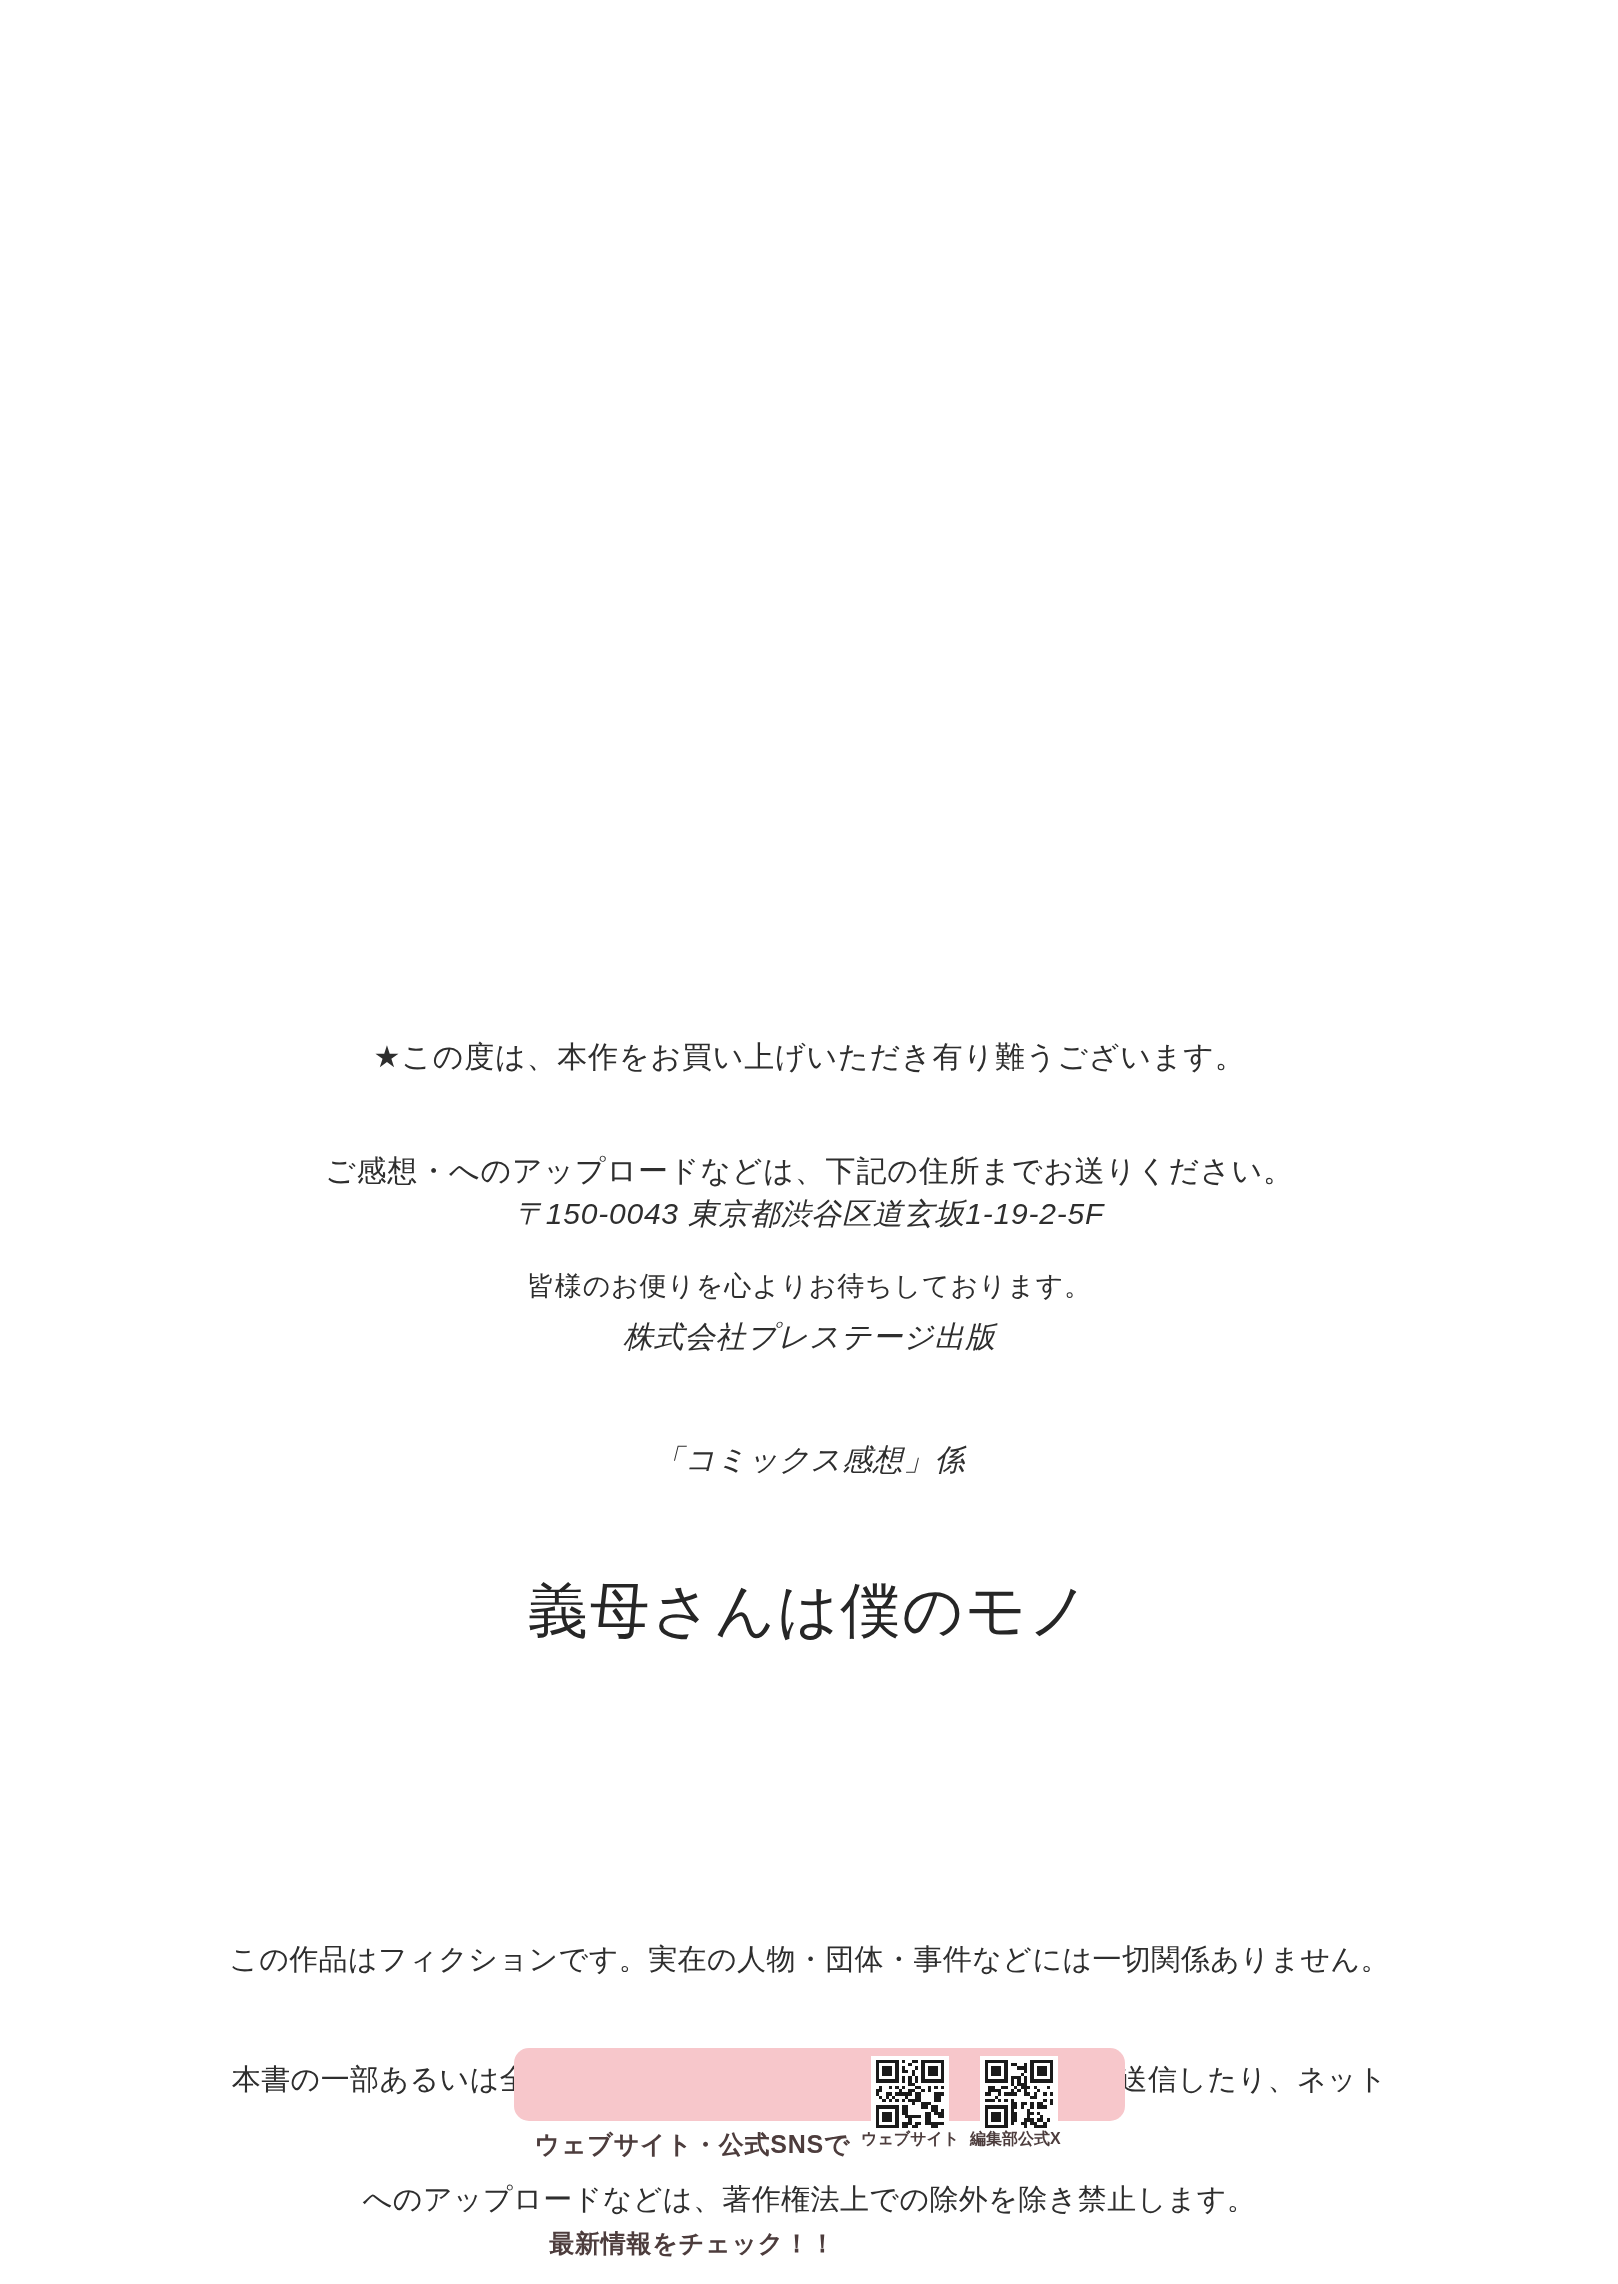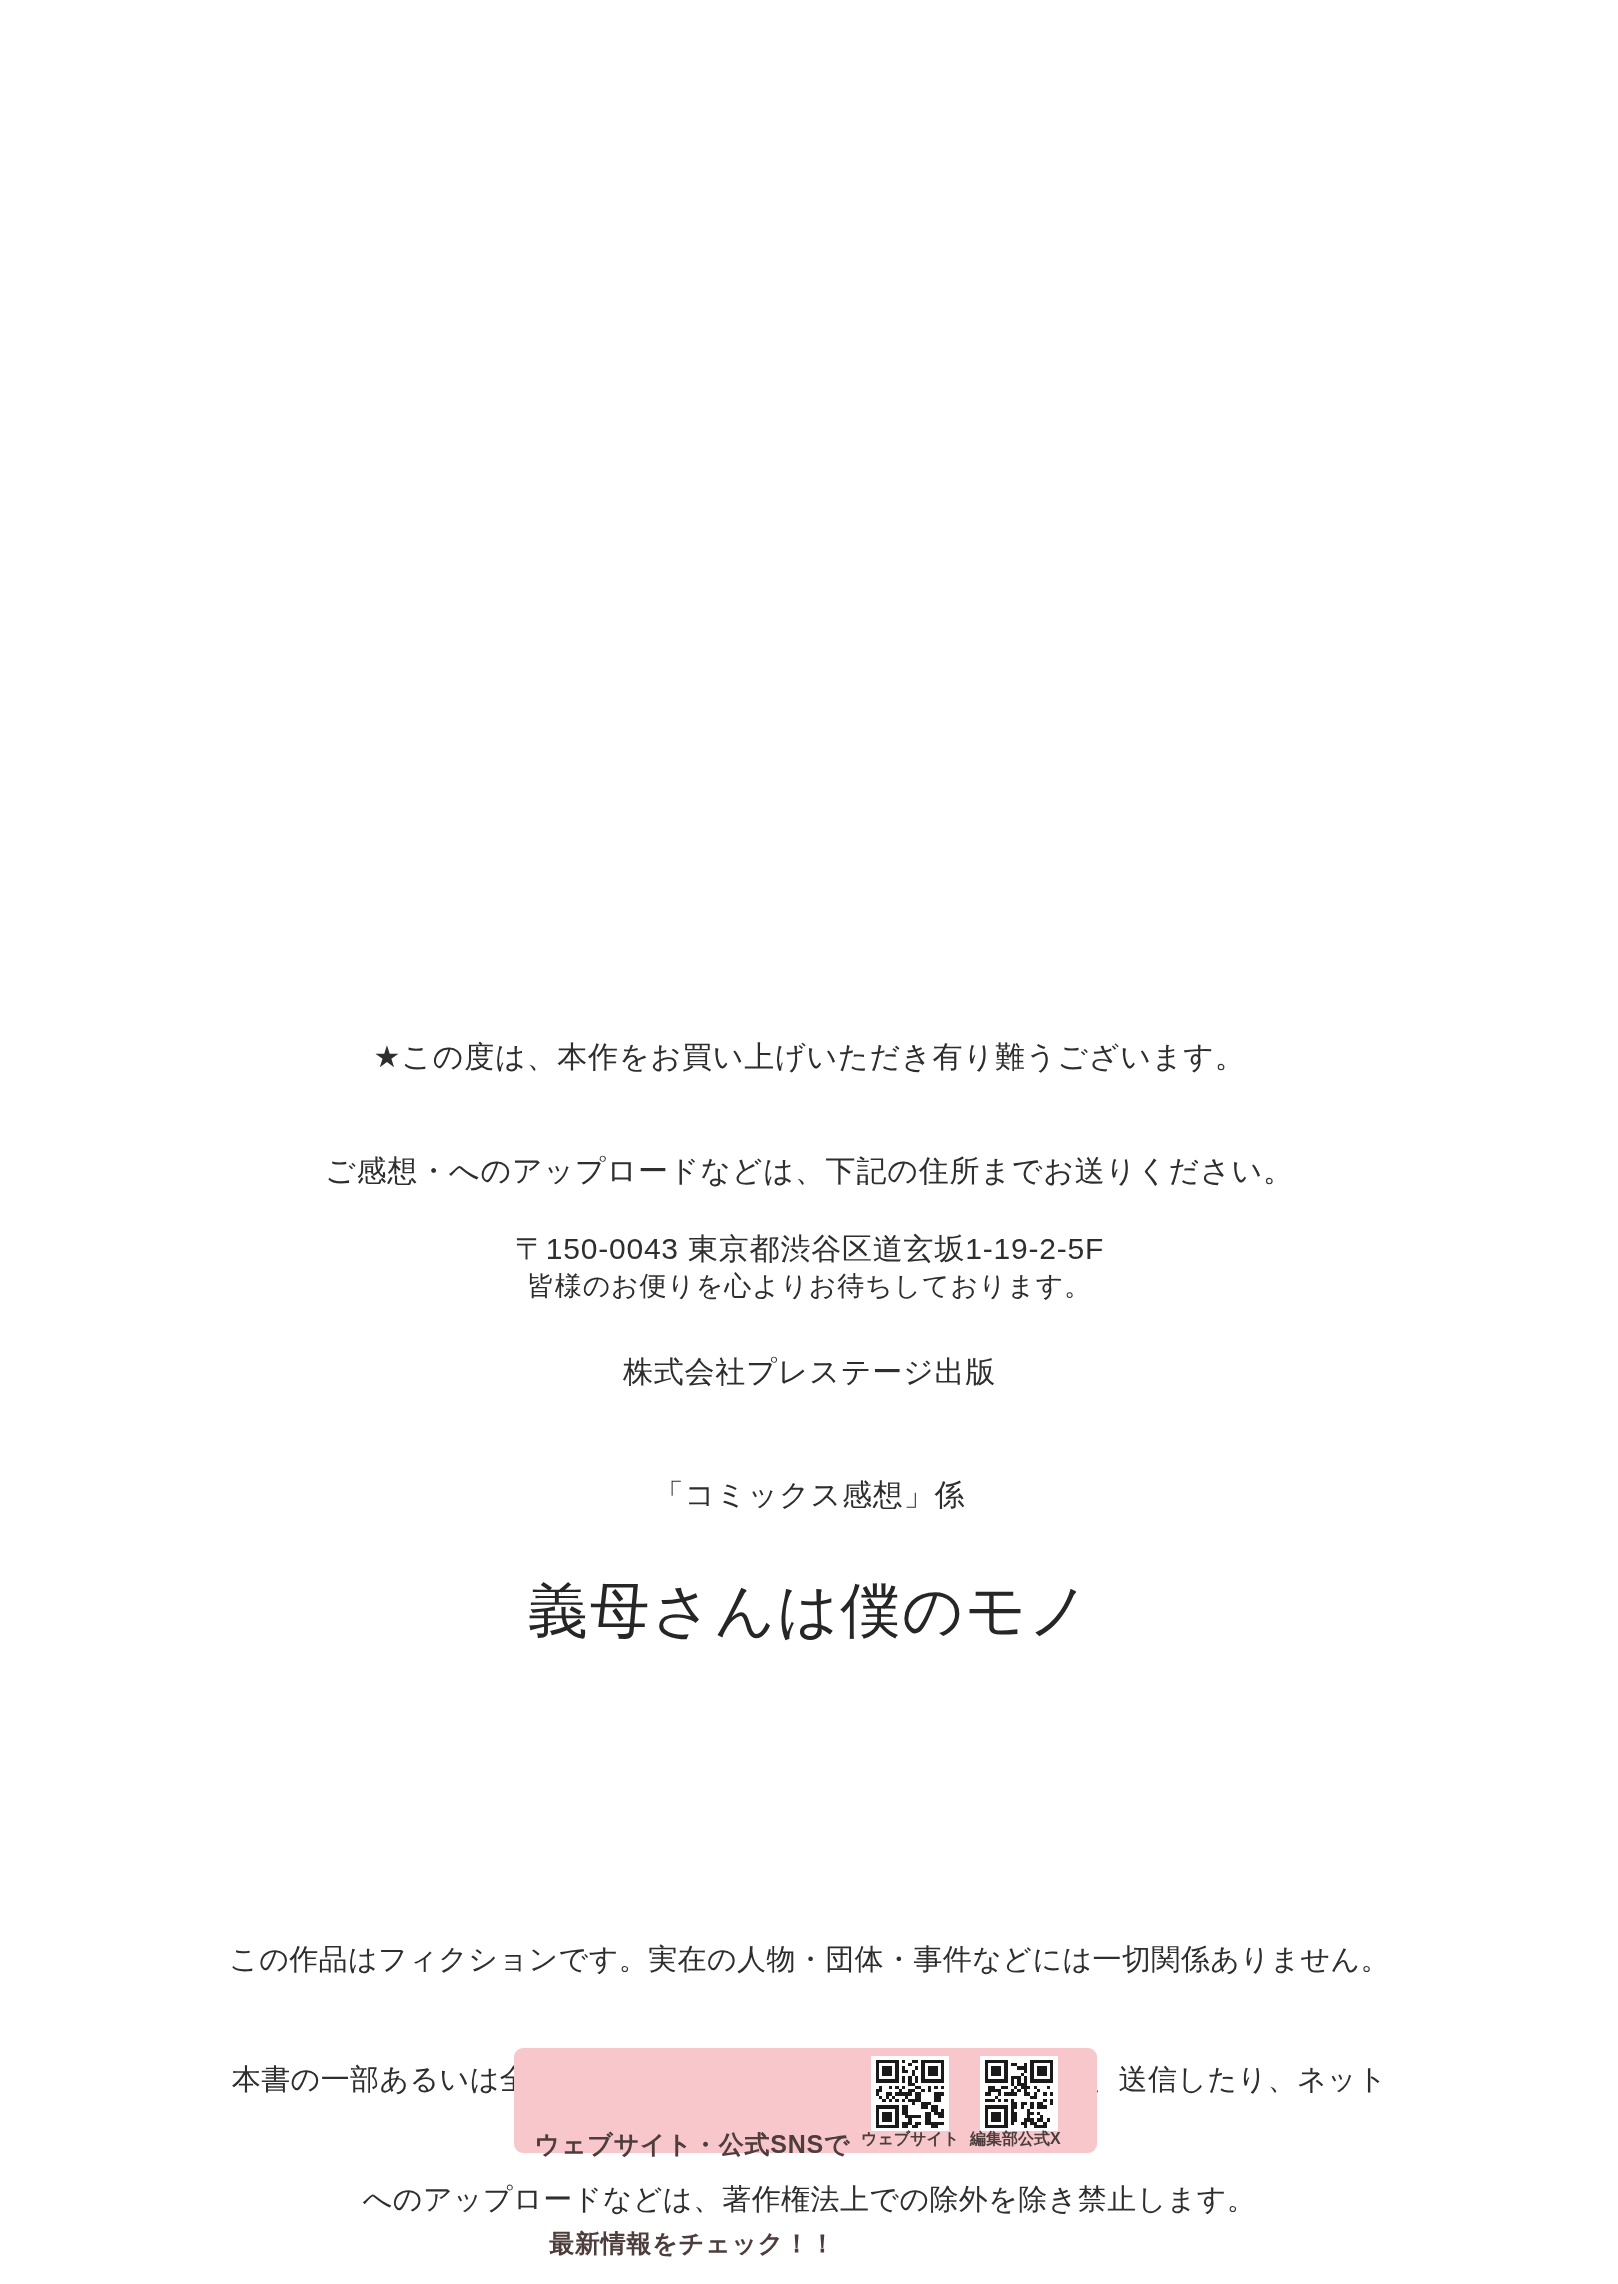--- a/index.html
+++ b/index.html
@@ -10,30 +10,31 @@
     overflow:hidden;
     font-family:"Liberation Sans","DejaVu Sans",sans-serif;
     color:var(--text,#2e2e2e);
   }
   .center-block{
     position:absolute;left:0;width:1619px;
     text-align:center;
     white-space:pre;
   }
   .thanks{top:962px;font-size:30px;line-height:38px;letter-spacing:0.8px;}
-  .address{top:1146px;font-size:30px;line-height:41px;letter-spacing:0.8px;}
+  .address{top:1111px;font-size:30px;line-height:41px;letter-spacing:0.8px;font-style:italic;}
   .waiting{top:1266px;font-size:27px;line-height:41px;letter-spacing:0.8px;}
   .book{top:1421px;font-size:60px;line-height:76px;letter-spacing:1.6px;color:#262626;}
   .credits{top:1585px;font-size:30px;line-height:42px;letter-spacing:0.8px;}
   .disclaimer{top:1859px;font-size:29px;line-height:40px;letter-spacing:0.4px;}
   .promo-box{
     position:absolute;
-    left:514px;top:2048px;width:583px;height:105px;
+    left:514px;top:2048px;width:583px;height:73px;
     background:var(--promo-bg,#f7c7cb);
-    border-radius:9px;
+    border-radius:15px;
+    padding-left:28px;
   }
   .promo-text{
     position:absolute;left:0;top:13.5px;width:357px;
     text-align:center;
     font-size:25px;line-height:33px;font-weight:bold;
     color:var(--promo-text,#4d3d3d);
     letter-spacing:0.8px;
     white-space:pre;
   }
   .qr-tile{

